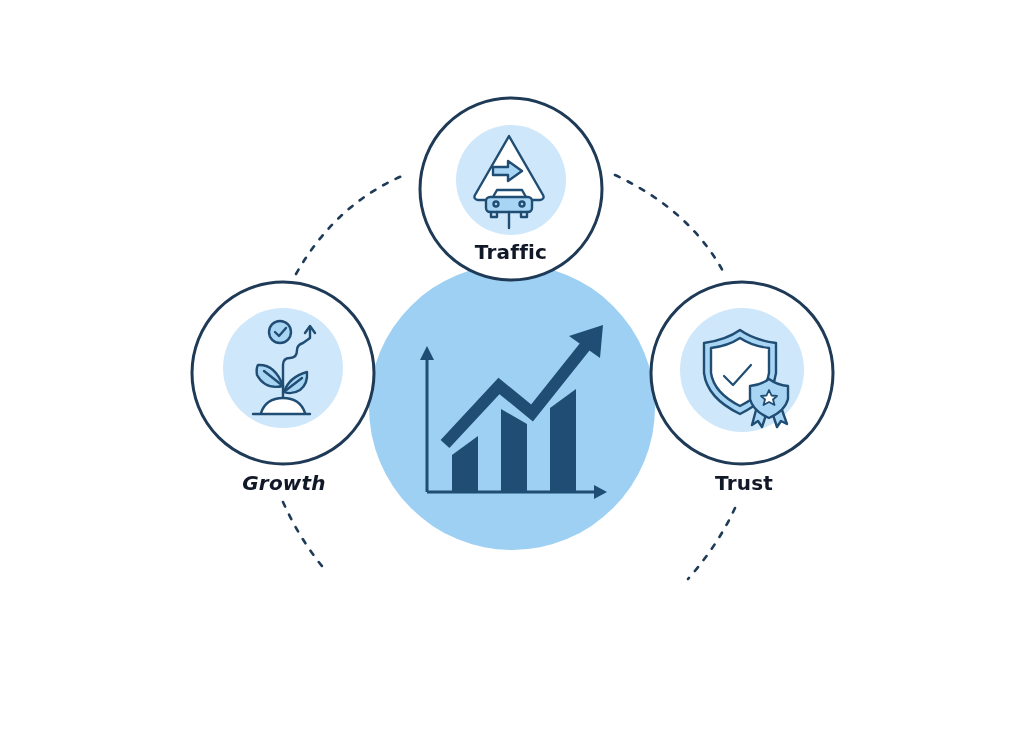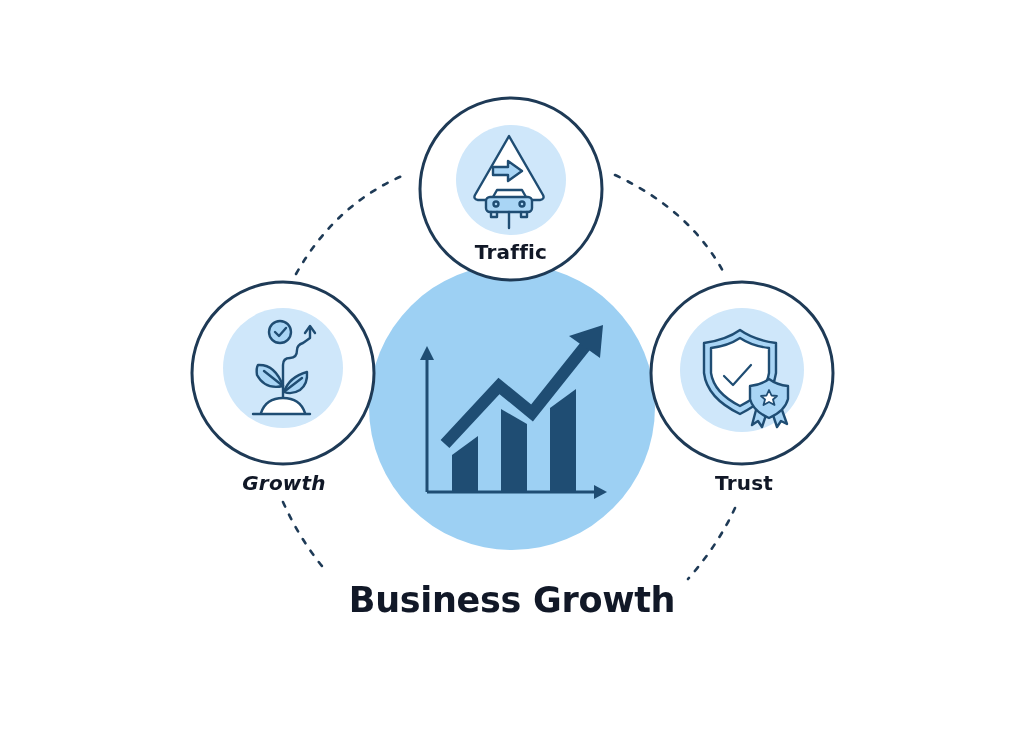--- a/index.html
+++ b/index.html
@@ -128,14 +128,13 @@
 
         <path d="M 769 390 L 771.5 395.5 L 777 396 L 773 399.5 L 774.5 405 L 769 402 L 763.5 405 L 765 399.5 L 761 396 L 766.5 395.5 Z" fill="#ffffff" stroke-width="1.8"></path>
       </g>
     </g>
   </svg>
 
   
   <div class="label node-label" style="left:451px; top:240px; width:120px;">Traffic</div>
   <div class="label node-label" style="left:224px; top:471px; width:120px;font-style:italic;">Growth</div>
   <div class="label node-label" style="left:684px; top:471px; width:120px;">Trust</div>
-  <div class="label title" style="left:312px; top:580px; width:400px;">Business Growth</div>
 </div>
 
 </body></html>

